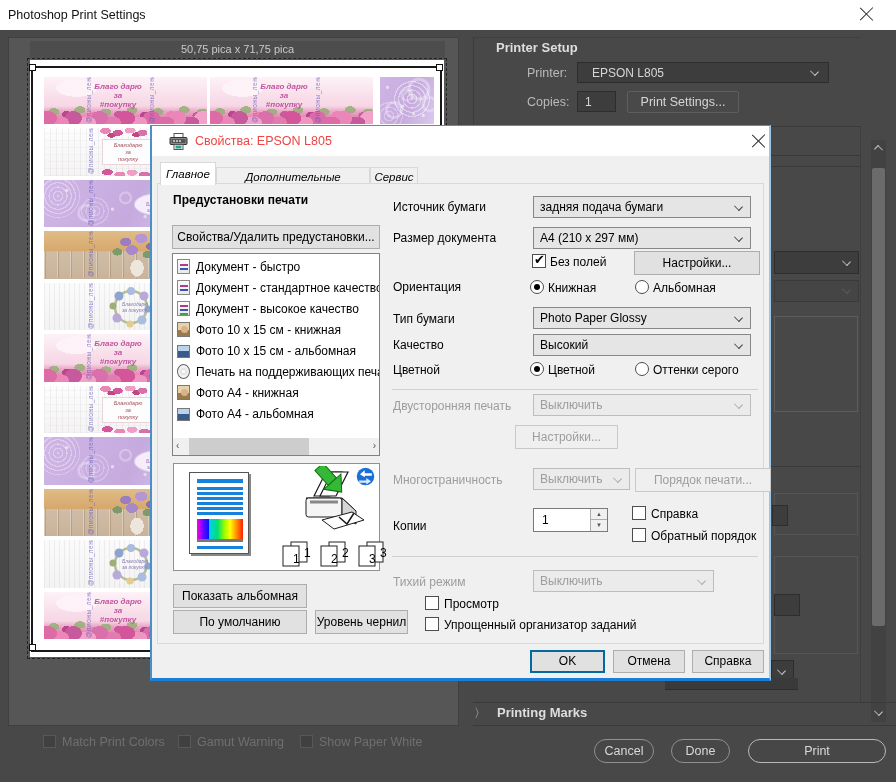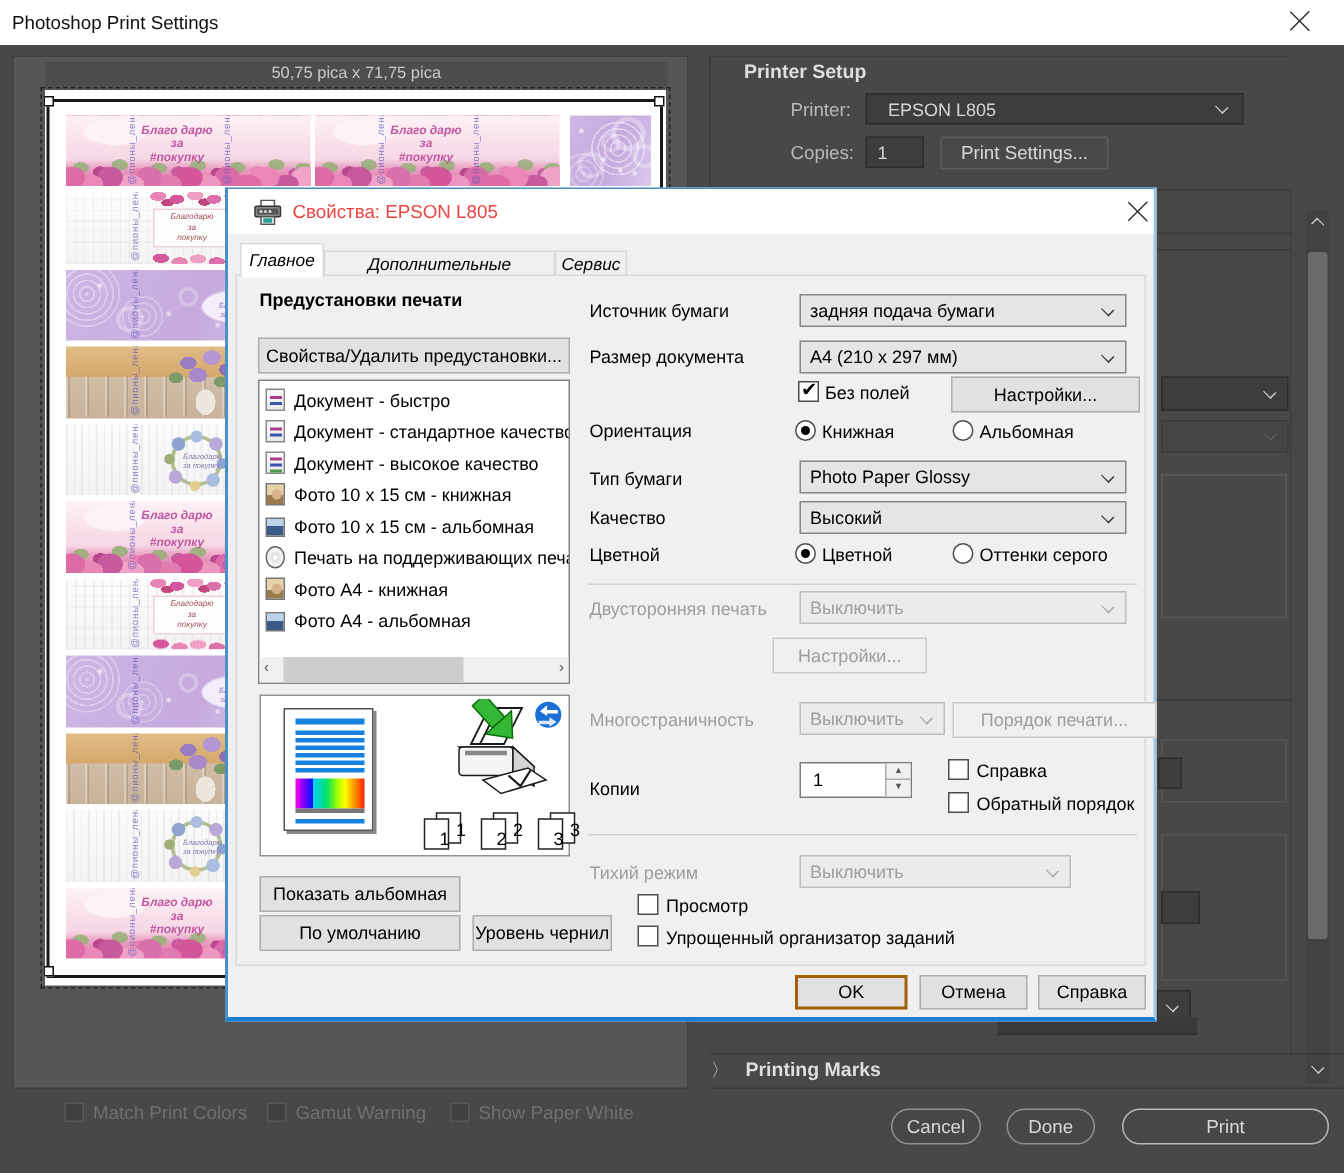--- a/index.html
+++ b/index.html
@@ -529,16 +529,16 @@
   <div class="abs" style="left:240px; top:430px; width:366px; height:1px; background:#d0d0d0;"></div>
 
   <div class="wgray" style="left:241px; top:449px;">Тихий режим</div>
   <div class="combo dis" style="left:381px; top:444px; width:181px;">Выключить<span class="c"></span></div>
 
   <div class="cb" style="left:273px; top:470px;"></div>
   <div class="wlabel" style="left:292px; top:471px;">Просмотр</div>
   <div class="cb" style="left:273px; top:491px;"></div>
   <div class="wlabel" style="left:292px; top:492px;">Упрощенный организатор заданий</div>
 
-  <div class="wbtn" style="left:378px; top:524px; width:75px; height:23px; border:2px solid #a16207; line-height:19px;">OK</div>
+  <div class="wbtn" style="left:378px; top:524px; width:75px; height:23px; border:2px solid #0369a1; line-height:19px;">OK</div>
   <div class="wbtn" style="left:461px; top:524px; width:72px; height:23px;">Отмена</div>
   <div class="wbtn" style="left:540px; top:524px; width:72px; height:23px;">Справка</div>
 </div>
 
 </body></html>

